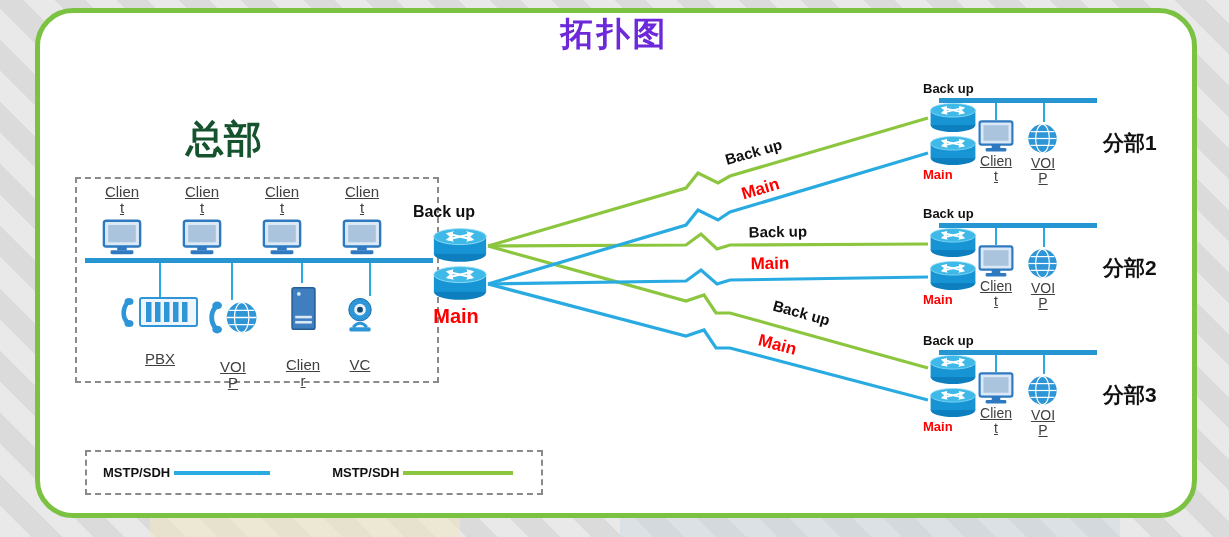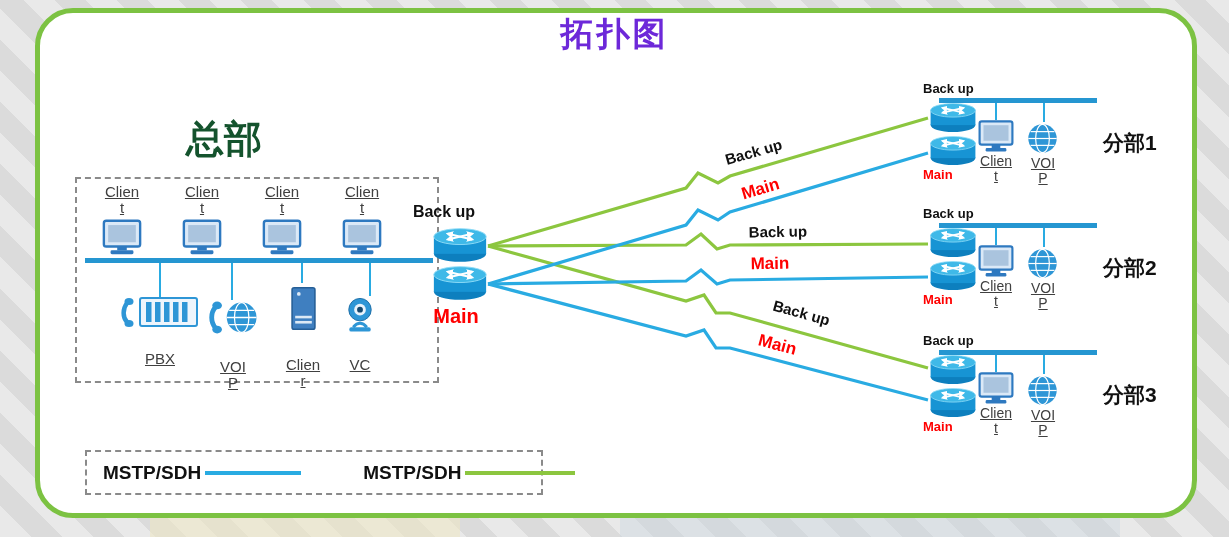--- a/index.html
+++ b/index.html
@@ -49,21 +49,21 @@
   .b-stub2{left:128px;top:18px;height:19px;width:2px;background:#29ABE2;}
   .b-client{left:62px;top:34px;width:38px;height:34px;}
   .b-client-label{left:57px;top:69px;width:48px;font-size:14px;line-height:15px;}
   .b-globe{left:111px;top:37px;width:33px;height:33px;}
   .b-voip-label{left:104px;top:71px;width:48px;font-size:14px;line-height:15px;}
   .b-name{left:188px;top:44px;font-size:21px;font-weight:bold;color:#111;white-space:nowrap;}
   
   .legend{left:85px;top:450px;width:458px;height:45px;border:2px dashed #8a8a8a;
     display:flex;align-items:center;padding:0 16px;gap:62px;box-sizing:border-box;z-index:4;}
   .legend-item{display:flex;align-items:center;gap:4px;}
-  .legend-label{font-weight:bold;font-size:19px;color:#111;}
+  .legend-label{font-weight:bold;font-size:13px;color:#111;}
   .legend-line{height:4px;}
   .legend-line.blue{background:#29ABE2;width:96px;}
   .legend-line.green{background:#8CC63F;width:110px;}
 </style>
 </head>
 <body>
 
 <svg width="0" height="0" style="position:absolute" aria-hidden="true">
   <defs>
     <marker id="arrW" viewBox="0 0 10 10" refX="7" refY="5" markerWidth="3.6" markerHeight="3.6" orient="auto-start-reverse">

